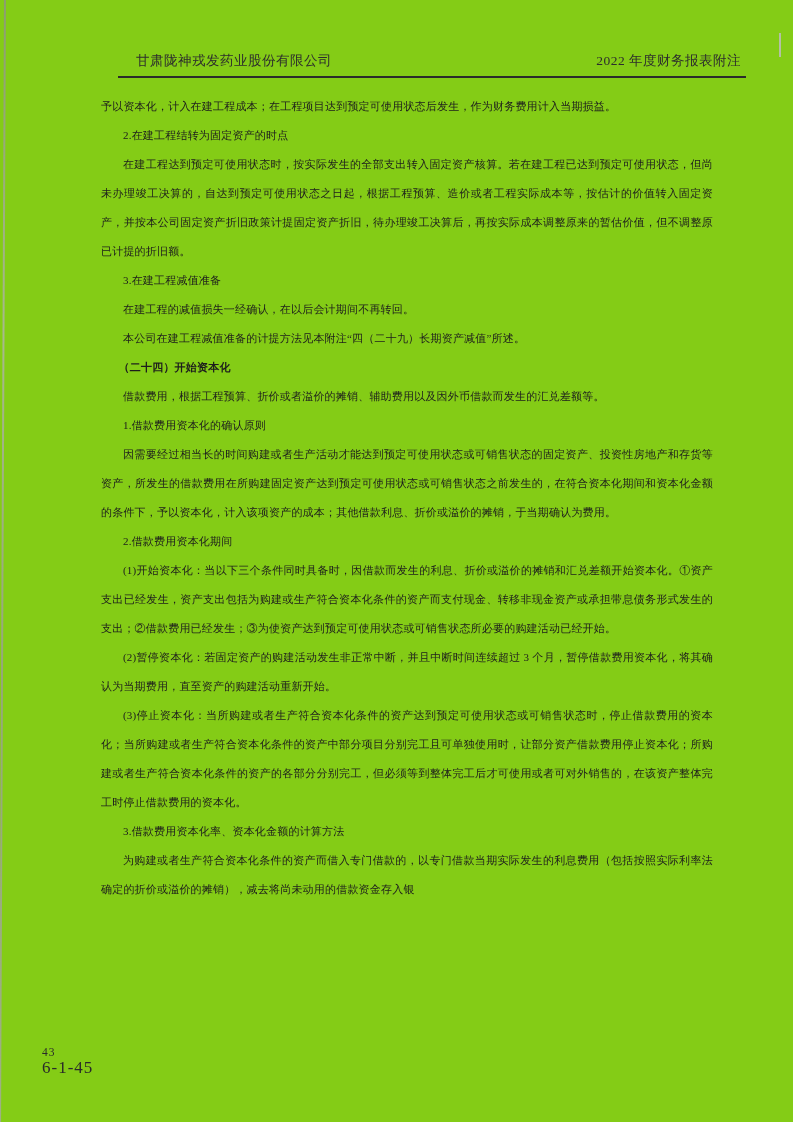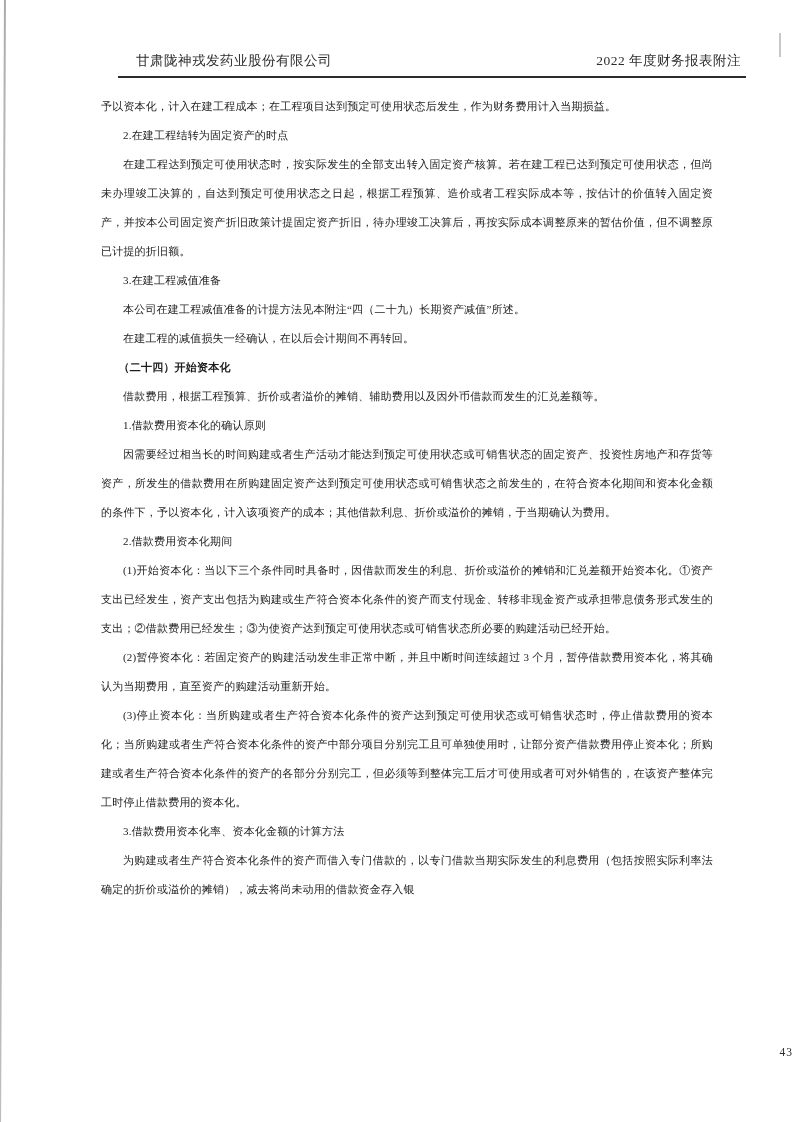--- a/index.html
+++ b/index.html
@@ -1,20 +1,20 @@
 <!DOCTYPE html>
 <html lang="zh"><head>
 <meta charset="utf-8">
 <style>
   html,body{margin:0;padding:0;background:#e8e8e6;}
   .page{
     position:relative;
     width:793px;height:1122px;
     margin:0 auto;
-    background:#ffffff;
+    background:#84cc16;
     font-family:"Liberation Serif","DejaVu Serif",serif;
     color:#1f1f1f;
     overflow:hidden;
     box-sizing:border-box;
   }
   
   .scan-line-left{
     position:absolute;left:4px;top:-8px;height:1140px;width:2px;
     background:linear-gradient(to bottom,#8d8d8d,#b3b3b3 30%,#9b9b9b 60%,#a8a8a8);
     transform:rotate(0.25deg);transform-origin:top left;opacity:.75;
@@ -35,21 +35,21 @@
   .doc-body{
     position:absolute;top:92px;left:101px;width:612px;
     font-size:11px;line-height:29px;
     text-align:justify;letter-spacing:.2px;color:#1d1d1d;
   }
   .doc-body p{margin:0;text-indent:2em;}
   .doc-body p.continuation{text-indent:0;}
   .doc-body p.heading{font-weight:bold;text-indent:1.6em;}
   .footer{
     position:absolute;left:0;right:0;top:1046px;
-    text-align:right;padding-left:58px;color:#2a2a2a;
+    text-align:left;padding-left:42px;color:#2a2a2a;
   }
   .footer .pg-small{font-size:11.5px;line-height:12px;letter-spacing:1px;}
   .footer .pg-label{font-size:17px;line-height:20px;letter-spacing:1px;}
 </style>
 </head>
 <body>
 
 <div class="page">
 
   <div class="scan-line-left"></div>
@@ -59,31 +59,32 @@
     <span>甘肃陇神戎发药业股份有限公司</span>
     <span>2022 年度财务报表附注</span>
   </div>
   <div class="header-rule"></div>
 
   <div class="doc-body">
     <p class="continuation">予以资本化，计入在建工程成本；在工程项目达到预定可使用状态后发生，作为财务费用计入当期损益。</p>
     <p class="indent">2.在建工程结转为固定资产的时点</p>
     <p class="indent">在建工程达到预定可使用状态时，按实际发生的全部支出转入固定资产核算。若在建工程已达到预定可使用状态，但尚未办理竣工决算的，自达到预定可使用状态之日起，根据工程预算、造价或者工程实际成本等，按估计的价值转入固定资产，并按本公司固定资产折旧政策计提固定资产折旧，待办理竣工决算后，再按实际成本调整原来的暂估价值，但不调整原已计提的折旧额。</p>
     <p class="indent">3.在建工程减值准备</p>
+    <p class="indent">在建工程的减值损失一经确认，在以后会计期间不再转回。</p>
     <p class="indent">本公司在建工程减值准备的计提方法见本附注“四（二十九）长期资产减值”所述。</p>
-    <p class="indent">在建工程的减值损失一经确认，在以后会计期间不再转回。</p>
     <p class="heading">（二十四）开始资本化</p>
     <p class="indent">借款费用，根据工程预算、折价或者溢价的摊销、辅助费用以及因外币借款而发生的汇兑差额等。</p>
     <p class="indent">1.借款费用资本化的确认原则</p>
     <p class="indent">因需要经过相当长的时间购建或者生产活动才能达到预定可使用状态或可销售状态的固定资产、投资性房地产和存货等资产，所发生的借款费用在所购建固定资产达到预定可使用状态或可销售状态之前发生的，在符合资本化期间和资本化金额的条件下，予以资本化，计入该项资产的成本；其他借款利息、折价或溢价的摊销，于当期确认为费用。</p>
     <p class="indent">2.借款费用资本化期间</p>
     <p class="indent">(1)开始资本化：当以下三个条件同时具备时，因借款而发生的利息、折价或溢价的摊销和汇兑差额开始资本化。①资产支出已经发生，资产支出包括为购建或生产符合资本化条件的资产而支付现金、转移非现金资产或承担带息债务形式发生的支出；②借款费用已经发生；③为使资产达到预定可使用状态或可销售状态所必要的购建活动已经开始。</p>
     <p class="indent">(2)暂停资本化：若固定资产的购建活动发生非正常中断，并且中断时间连续超过 3 个月，暂停借款费用资本化，将其确认为当期费用，直至资产的购建活动重新开始。</p>
     <p class="indent">(3)停止资本化：当所购建或者生产符合资本化条件的资产达到预定可使用状态或可销售状态时，停止借款费用的资本化；当所购建或者生产符合资本化条件的资产中部分项目分别完工且可单独使用时，让部分资产借款费用停止资本化；所购建或者生产符合资本化条件的资产的各部分分别完工，但必须等到整体完工后才可使用或者可对外销售的，在该资产整体完工时停止借款费用的资本化。</p>
     <p class="indent">3.借款费用资本化率、资本化金额的计算方法</p>
     <p class="indent">为购建或者生产符合资本化条件的资产而借入专门借款的，以专门借款当期实际发生的利息费用（包括按照实际利率法确定的折价或溢价的摊销），减去将尚未动用的借款资金存入银</p>
   </div>
 
   <div class="footer">
     <div class="pg-small">43</div>
+    <div class="pg-label">6-1-45</div>
   </div>
 
 </div>
 
 </body></html>

